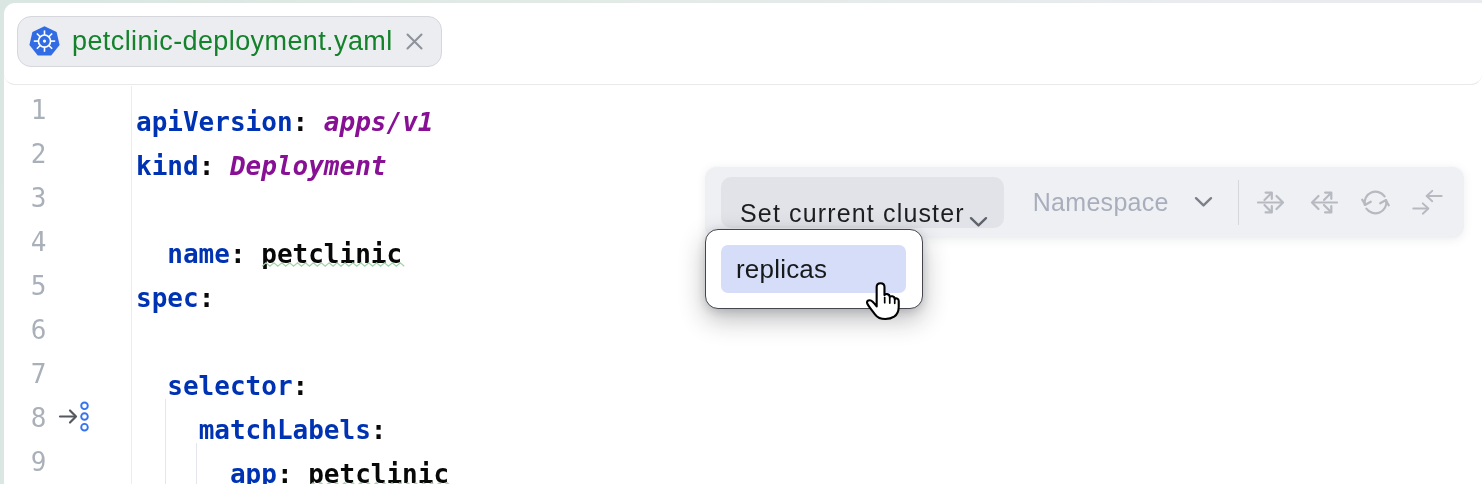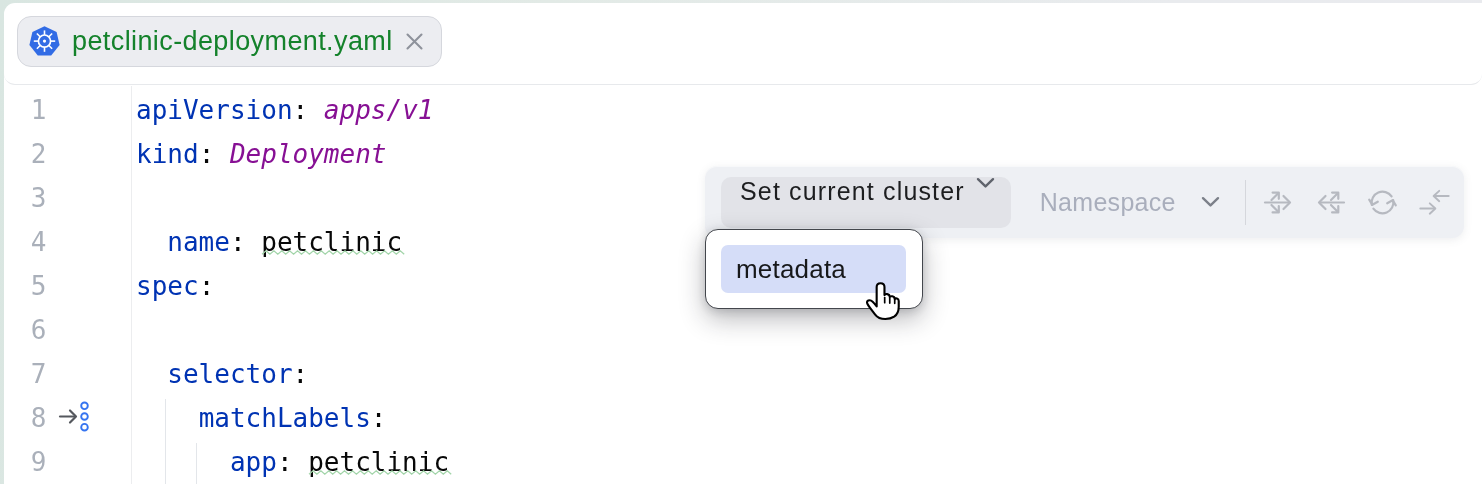--- a/index.html
+++ b/index.html
@@ -21,36 +21,36 @@
   .tab-label { font-size:27px; letter-spacing:0.4px; color:#14822b; white-space:nowrap; }
   .tab-close { display:flex; align-items:center; justify-content:center; width:22px; height:22px; }
 
   
   .editor { position:absolute; left:0; top:83px; right:0; bottom:0; background:#ffffff; }
   .gutter-line { position:absolute; left:127px; top:0; bottom:0; width:1px; background:#ecedef; }
   .indent-guide { position:absolute; width:1px; background:#e3e6ea; }
   .code-row { position:absolute; left:0; right:0; height:44px; }
   .lnum { position:absolute; left:0; top:0; width:42.5px; height:44px; text-align:right;
           font-family:"DejaVu Sans Mono", monospace; font-size:26px; line-height:44px; color:#aab0ba; }
-  .code { position:absolute; left:132px; top:0; height:44px; white-space:pre;
-          font-family:"DejaVu Sans Mono", monospace; font-size:26px; line-height:44px; color:#080808; }
+  .code { position:absolute; left:132px; top:12px; height:44px; white-space:pre;
+          font-family:"DejaVu Sans Mono", monospace; font-size:26px; line-height:44px; color:#080808;font-weight:bold; }
   .code .key  { color:#0033b3; }
   .code .text { color:#080808; }
   .code .meta { color:#871094; font-style:italic; }
   .code .num  { color:#1750eb; }
   .code .typo { position:relative; color:#080808;margin-top:36px; }
   .zig { position:absolute; left:1px; bottom:2px; overflow:visible; }
   .gutter-mark { position:absolute; left:54px; top:0; width:40px; height:44px; }
 
   
   .toolbar { position:absolute; left:701px; top:163px; width:759px; height:72px;
              background:#eef0f4; border-radius:12px;
              box-shadow:0 1px 0 rgba(255,255,255,.5) inset, 0 2px 8px rgba(80,85,95,.10);
              display:flex; align-items:center; }
-  .cluster-btn { margin-left:16px; height:51px; display:flex; align-items:flex-start; gap:11px;
+  .cluster-btn { margin-left:16px; height:51px; display:flex; align-items:flex-end; gap:4px;
                  padding:0 16px 0 19px; background:#e2e3e8; border-radius:10px; cursor:pointer; }
   .cluster-btn .lbl { font-size:25px; letter-spacing:1.15px; color:#1d1e20; white-space:nowrap; }
   .ns-group { margin-left:29px; display:flex; align-items:center; gap:25px; }
   .ns-group .lbl { font-size:25px; letter-spacing:0.3px; color:#a9aebc; white-space:nowrap; }
   .tb-sep { width:1px; height:45px; background:#d5d7dc; margin-left:25px; }
   .tb-icons { display:flex; align-items:center; gap:21px; margin-left:17px; }
   .tb-icon { width:31px; height:31px; display:block; }
 
   
   .popup { position:absolute; left:701px; top:226px; width:218px; height:80px;
@@ -203,21 +203,21 @@
           <polyline points="23.5,2 17,8 23.5,14"></polyline>
           <line x1="1.5" y1="22.5" x2="18" y2="22.5"></line>
           <polyline points="12.5,16.5 19,22.5 12.5,28.5"></polyline>
         </g>
       </svg>
     </div>
   </div>
 
   <div class="popup">
     <div class="popup-item">
-      <span class="lbl">metadata</span>
+      <span class="lbl">replicas</span>
     </div>
   </div>
 
   <svg class="cursor-hand" viewBox="0 0 36 42">
     <path d="M12 20.5 V6.6 Q12 3 15.7 3 Q19.4 3 19.4 6.6 V14.2
              C19.9 12.6 24.1 12.9 24.3 15.5 L24.4 16.2
              C24.9 14.7 28.8 15.0 29.0 17.5 L29.1 18.1
              C29.7 16.8 32.9 17.2 32.9 19.7
              V25.2 Q32.9 31.6 28.5 34.7 Q25.2 36.9 20.2 36.9 Q13.8 36.9 10.4 32.4
              Q8.6 30.0 5.9 26.5 Q3.9 23.9 3.2 22.4 Q2.2 20.3 4.1 19.4 Q6.1 18.5 8.2 20.5

